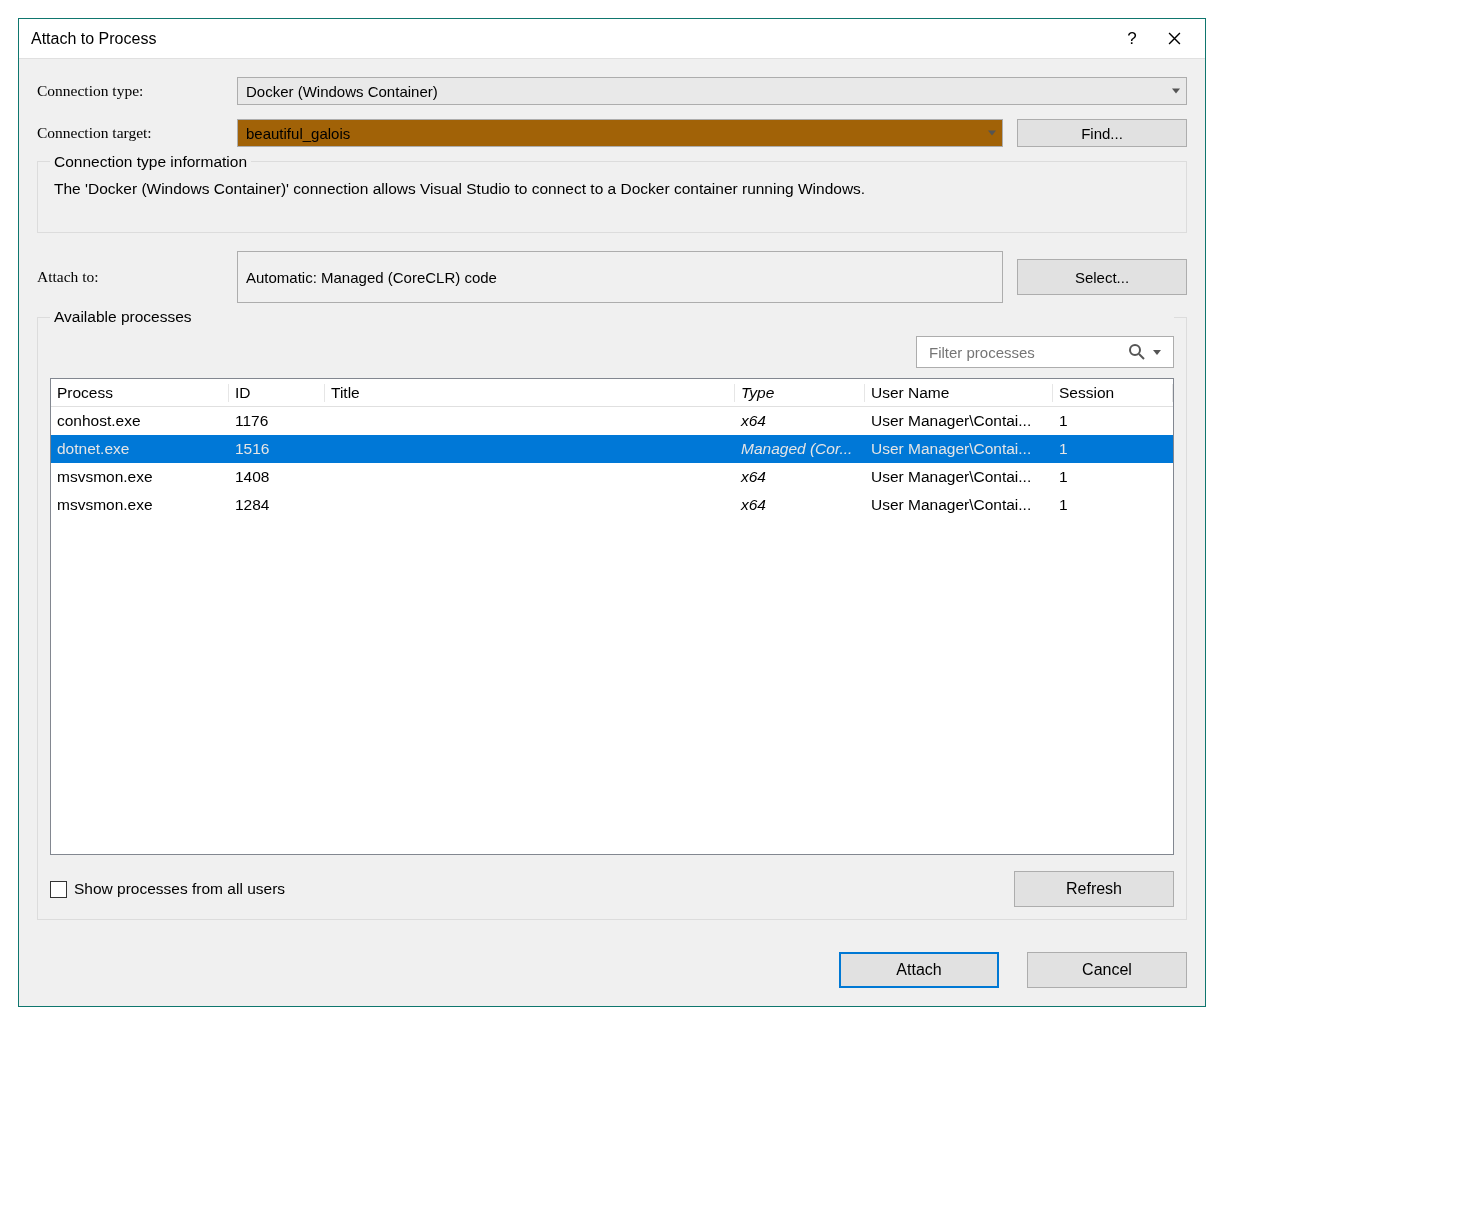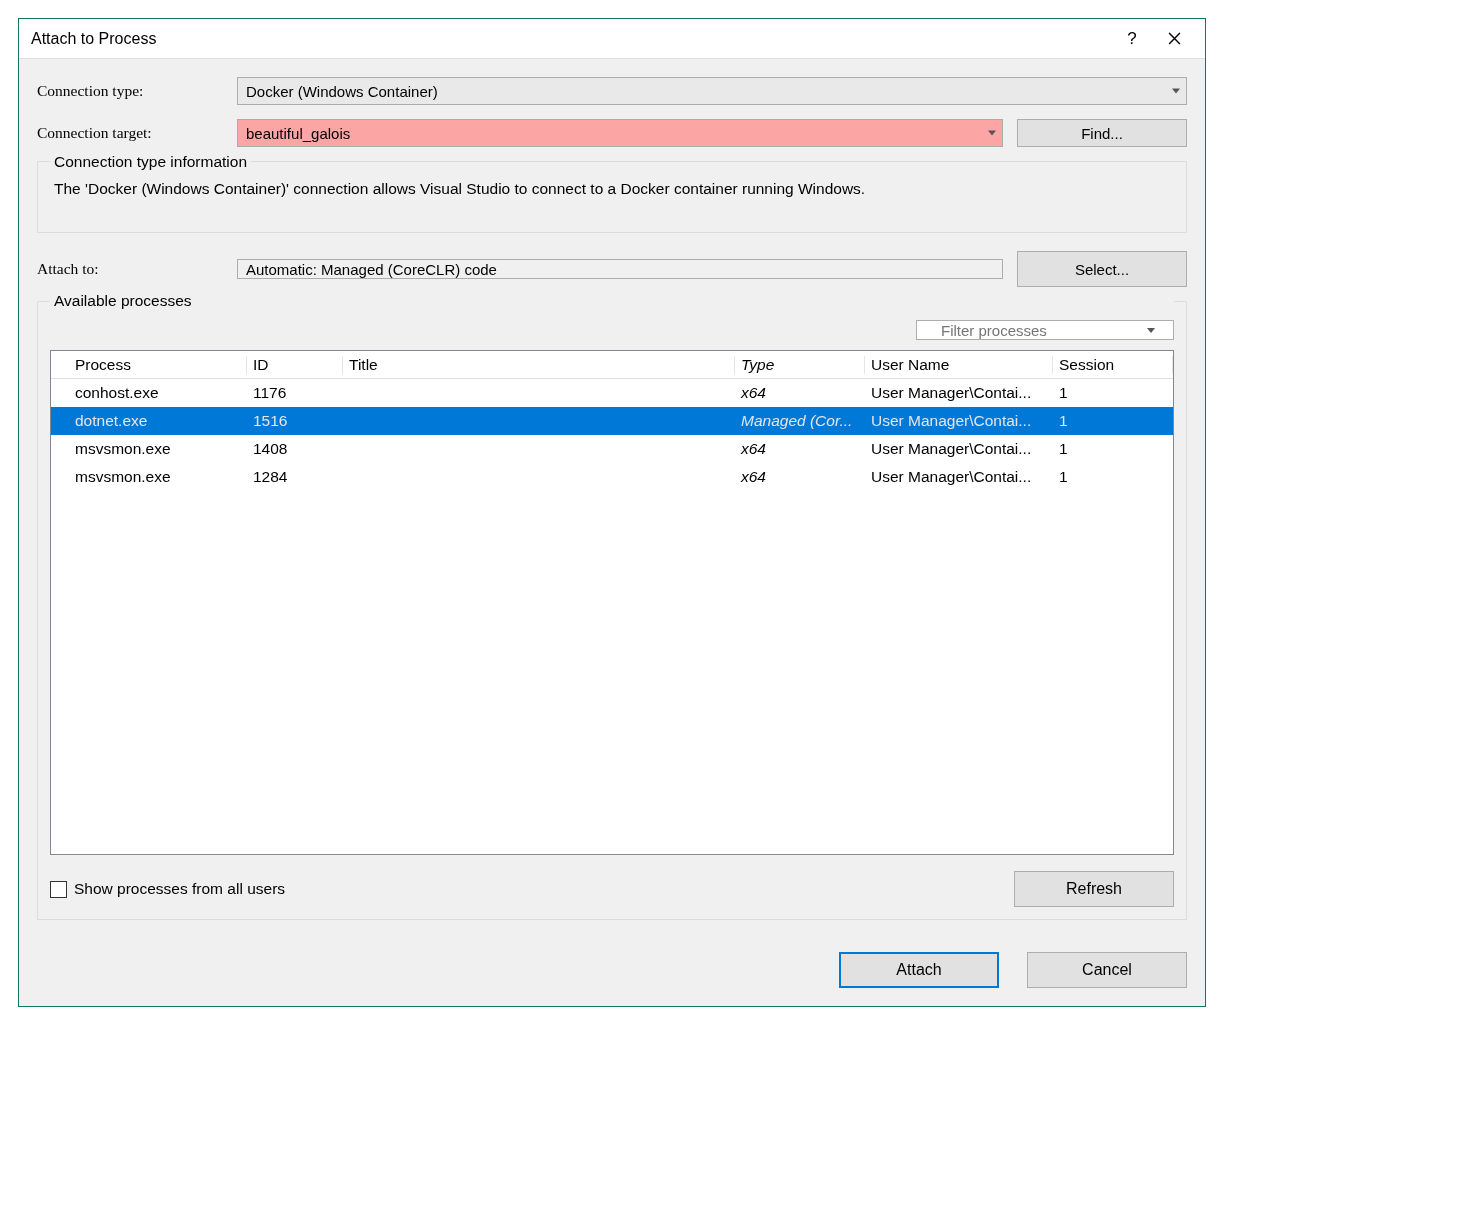--- a/index.html
+++ b/index.html
@@ -52,21 +52,21 @@
   }
   .form-row .label {
     width: 200px;
     font-size: 15.5px;
     font-family: Liberation Serif, serif;
   }
   .combo, .text-input, .readonly-box {
     flex: 1;
     height: 28px;
     border: 1px solid #adadad;
-    background: #fca5a5;
+    background: #a16207;
     font-size: 15px;
     padding: 2px 8px;
     display: flex;
     align-items: center;
     position: relative;
   }
   .combo.grey { background: #e9e9e9; }
   .combo .chev {
     position: absolute; right: 6px; top: 50%; transform: translateY(-50%);
     width: 0; height: 0;
@@ -102,21 +102,21 @@
     background: #f0f0f0;
     padding: 0 4px;
     display: inline-block;
   }
   .info-group .body {
     font-size: 15.5px;
     padding: 0 4px 24px 4px;
   }
   .readonly-box {
     background: #f0f0f0;
-    height: 20px;
+    height: 52px;
   }
   .proc-group {
     flex: 1;
     border: 1px solid #dcdcdc;
     padding: 0 12px 12px 12px;
     display: flex;
     flex-direction: column;
     position: relative;
     margin-bottom: 14px;
     min-height: 0;
@@ -129,26 +129,26 @@
     background: #f0f0f0;
     padding: 0 4px;
     display: inline-block;
   }
   .filter-row {
     display: flex;
     justify-content: flex-end;
     margin-bottom: 10px;
   }
   .filter-box {
-    width: 258px; height: 20px;
+    width: 258px; height: 32px;
     border: 1px solid #adadad;
     background: #fff;
     display: flex;
     align-items: center;
-    padding: 0 24px;
+    padding: 0 12px;
     position: relative;
   }
   .filter-box input {
     flex: 1; border: none; outline: none;
     font-size: 15px; color: #6d6d6d;
     background: transparent;
   }
   .filter-box .mag {
     width: 18px; height: 18px;
     margin-right: 3px;
@@ -167,21 +167,20 @@
     overflow: hidden;
     display: flex;
     flex-direction: column;
     min-height: 0;
   }
   .grid-header, .grid-row {
     display: flex;
     font-size: 15.5px;
     height: 28px;
     align-items: center;
-    padding-left: 18px;
   }
   .grid-header {
     border-bottom: 1px solid #e0e0e0;
     background: #fff;
     font-weight: 400;
   }
   .grid-header .cell { border-right: 1px solid #e6e6e6; }
   .cell {
     padding: 0 6px;
     white-space: nowrap;

